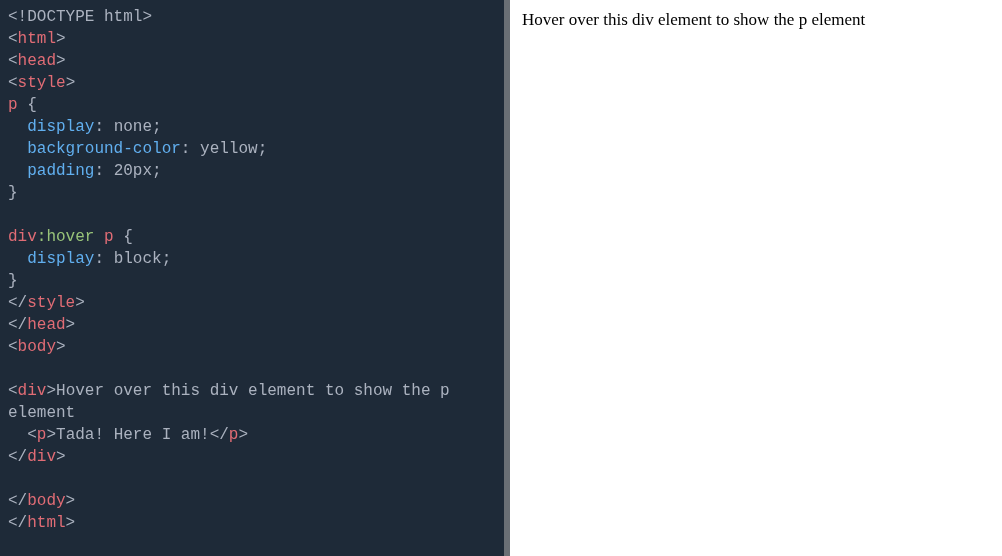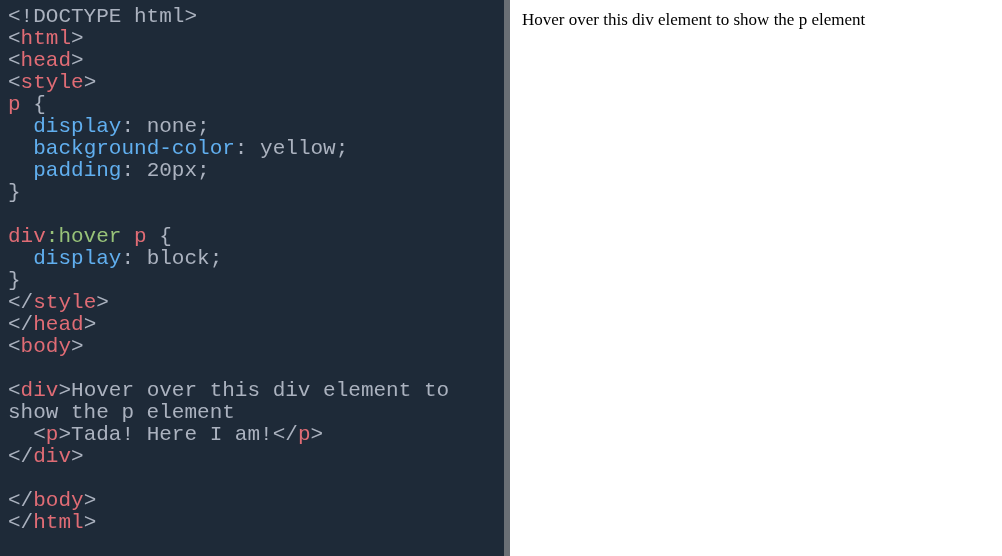--- a/index.html
+++ b/index.html
@@ -17,21 +17,21 @@
       display: flex;
       width: 100%;
       height: 100%;
     }
     .code-pane {
       width: 504px;
       height: 100%;
       background: #1e2a38;
       color: #abb2bf;
       font-family: Consolas, "Courier New", monospace;
-      font-size: 21px;
+      font-size: 16px;
       line-height: 22px;
       padding: 6px 8px;
       white-space: pre-wrap;
       word-wrap: break-word;
       overflow: hidden;
     }
     .divider {
       width: 6px;
       height: 100%;
       background: #6a6f75;

